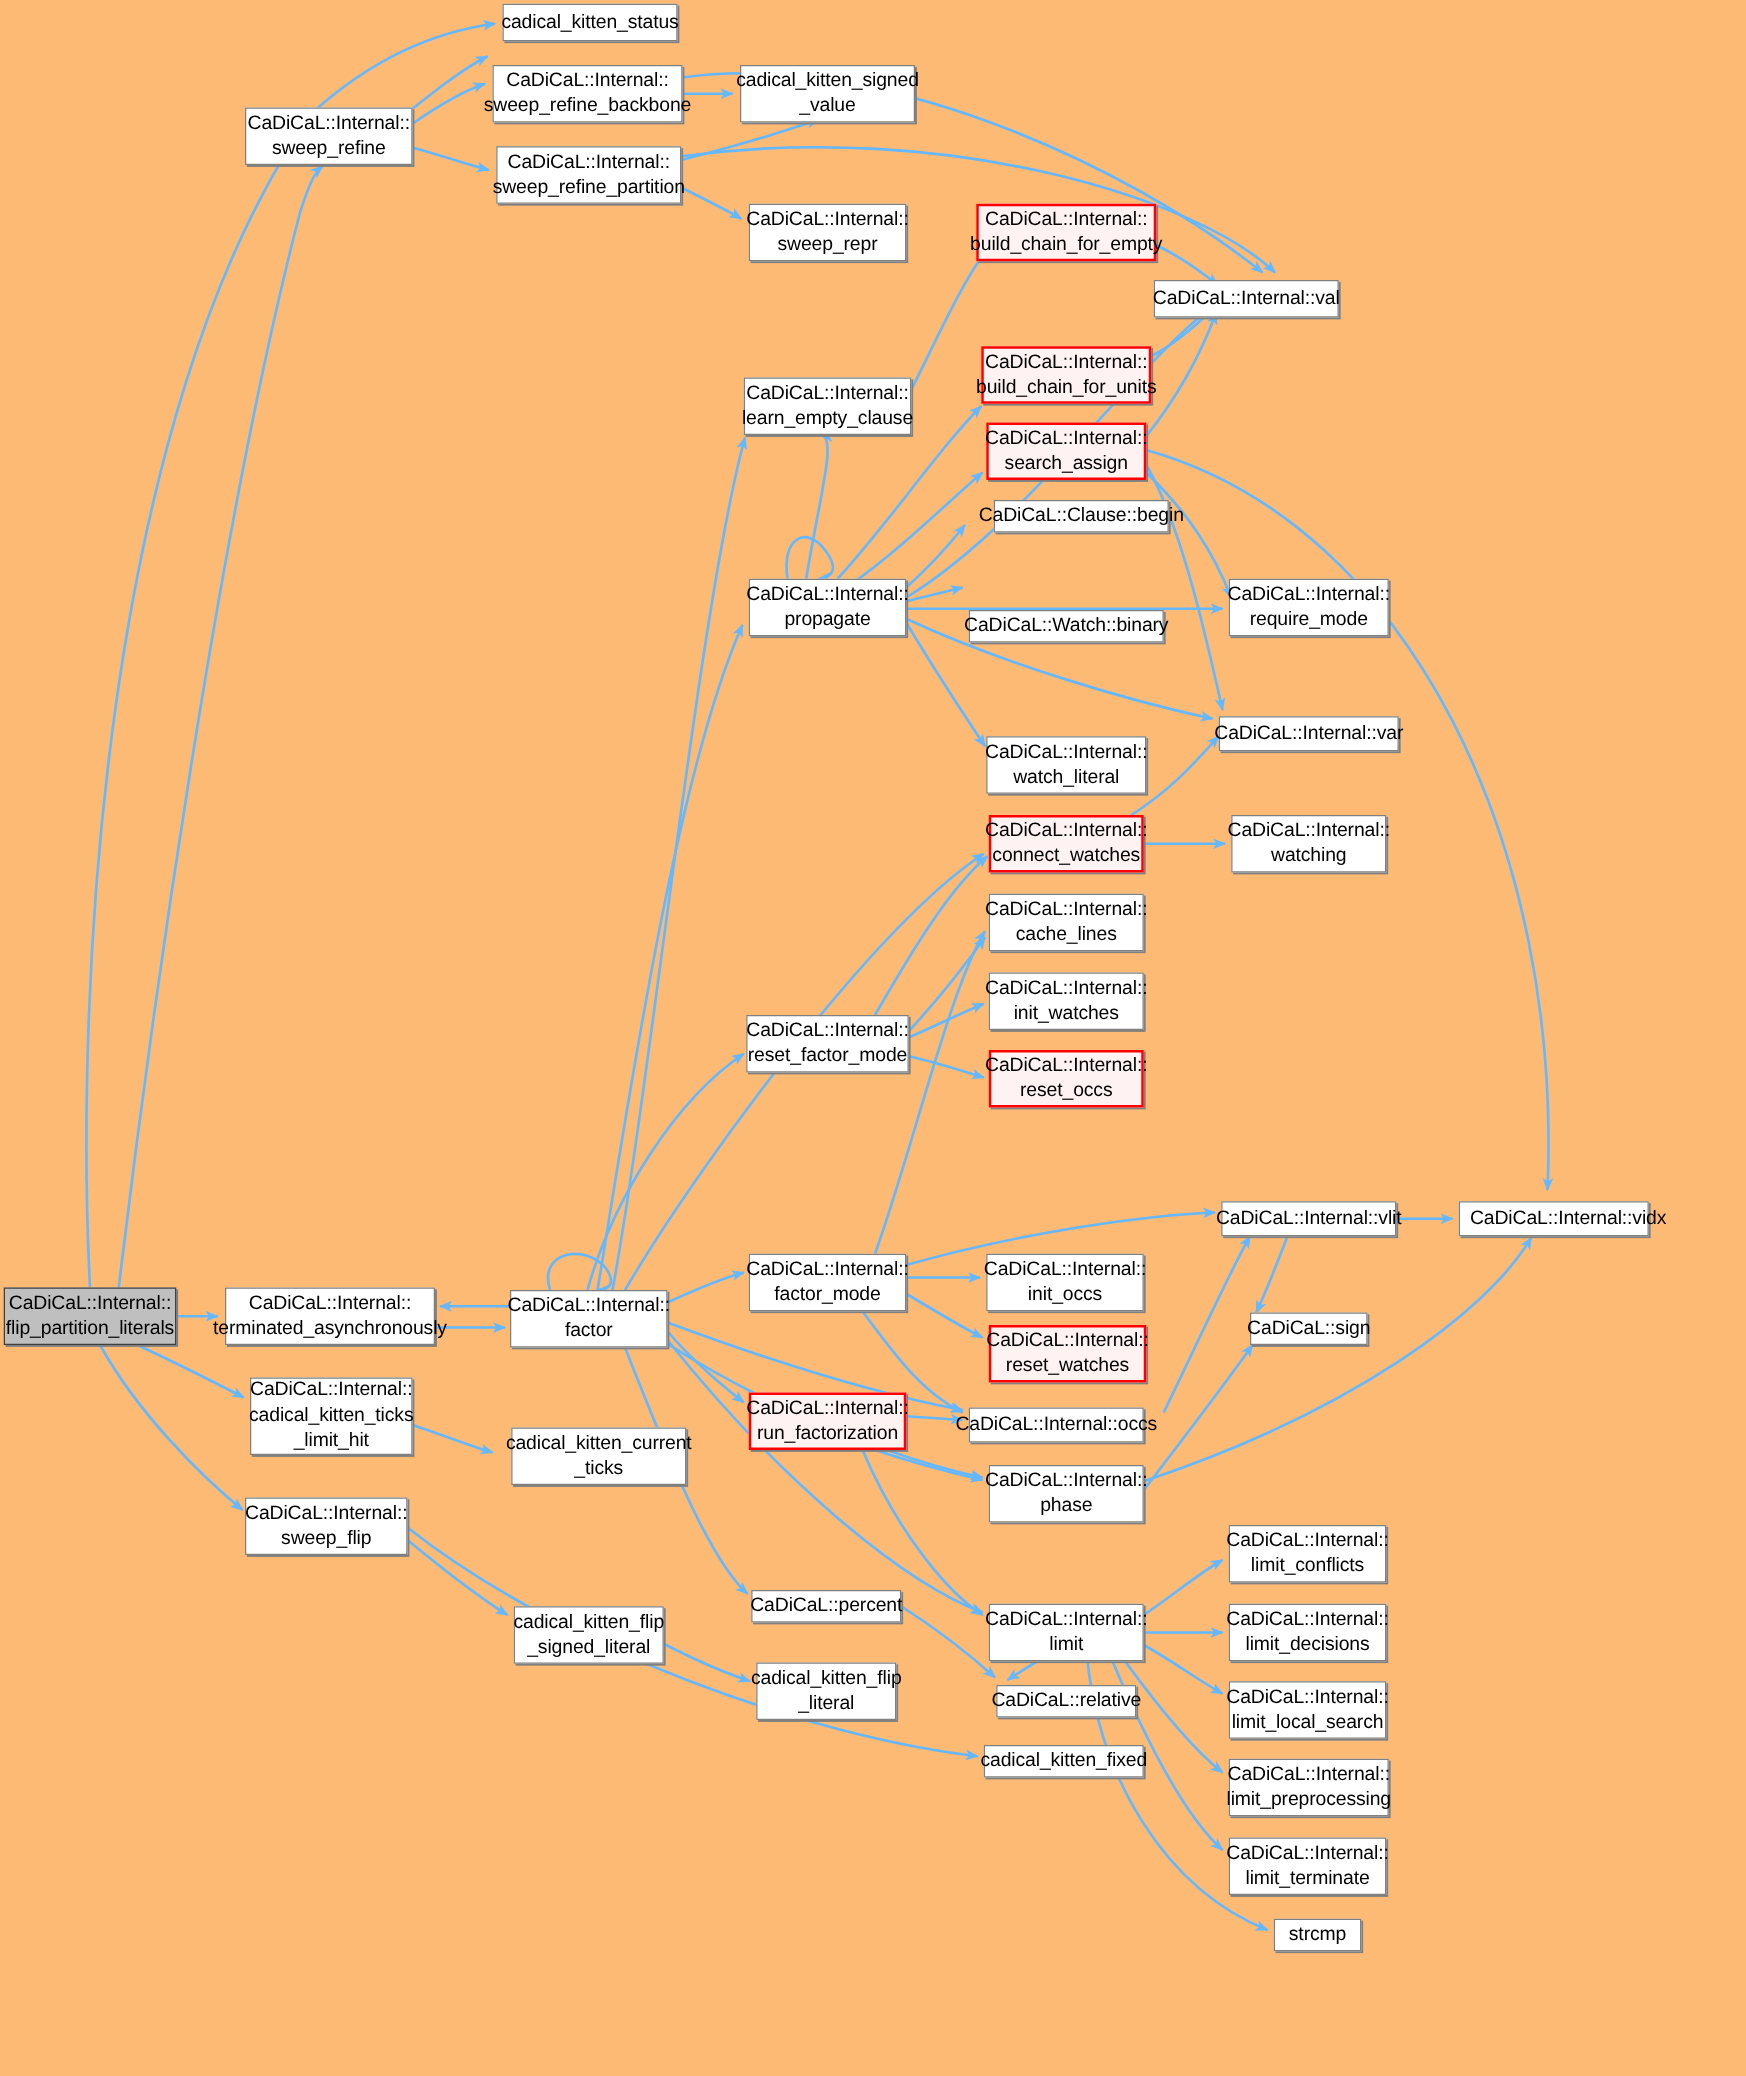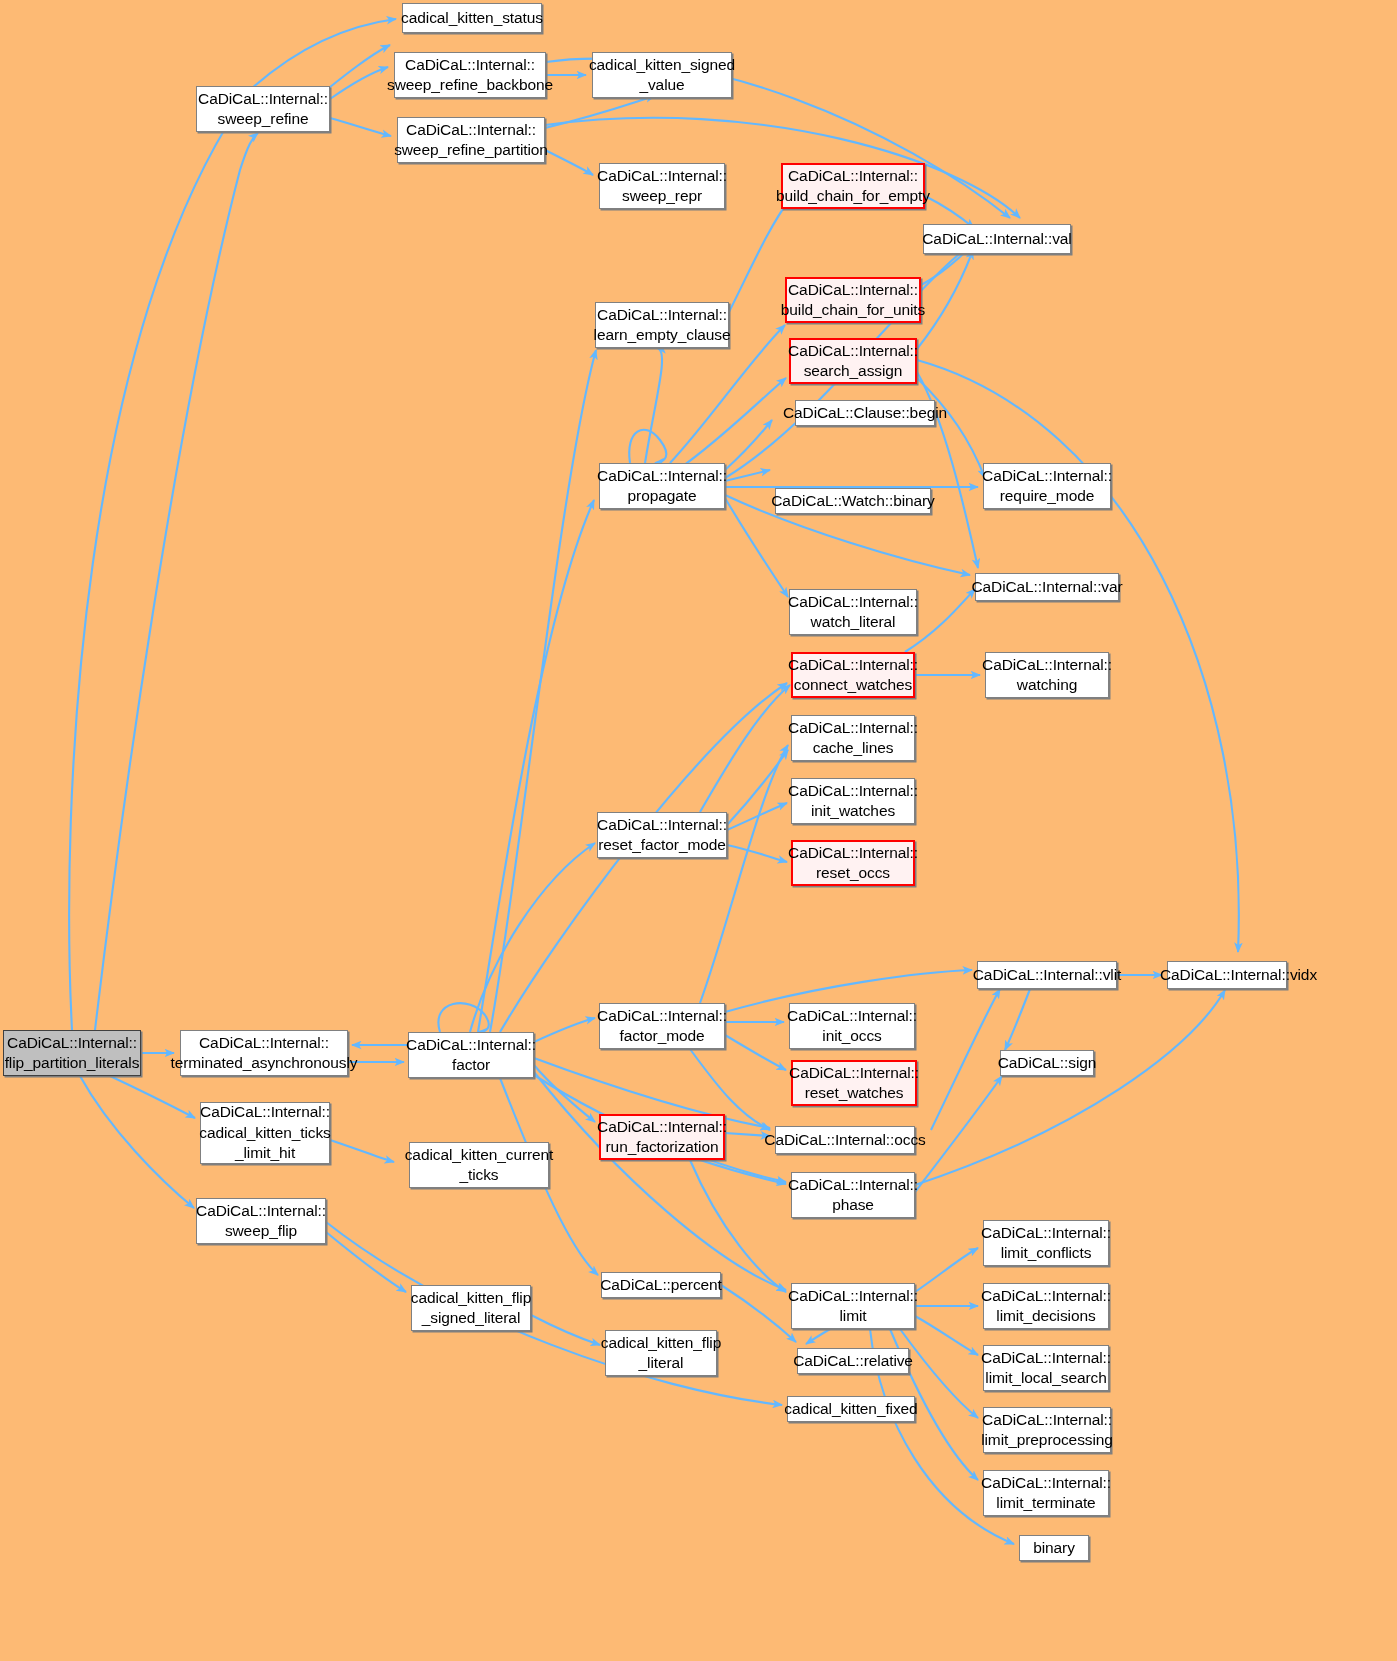--- a/index.html
+++ b/index.html
@@ -233,21 +233,21 @@
 init_watches</div>
 
   <div class="node" style="left:597px;top:812px;width:130px;height:46px;">CaDiCaL::Internal::
 reset_factor_mode</div>
 
   <div class="node red" style="left:791px;top:840px;width:124px;height:46px;">CaDiCaL::Internal::
 reset_occs</div>
 
   <div class="node" style="left:977px;top:961px;width:140px;height:28px;">CaDiCaL::Internal::vlit</div>
 
-  <div class="node" style="left:1167px;top:961px;width:120px;height:28px;padding-left:27px;">CaDiCaL::Internal::vidx</div>
+  <div class="node" style="left:1167px;top:961px;width:152px;height:28px;padding-left:27px;">CaDiCaL::Internal::vidx</div>
 
   <div class="node" style="left:599px;top:1003px;width:126px;height:46px;">CaDiCaL::Internal::
 factor_mode</div>
 
   <div class="node" style="left:789px;top:1003px;width:126px;height:46px;">CaDiCaL::Internal::
 init_occs</div>
 
   <div class="node" style="left:1000px;top:1050px;width:94px;height:26px;">CaDiCaL::sign</div>
 
   <div class="node current" style="left:3px;top:1030px;width:138px;height:46px;">CaDiCaL::Internal::
@@ -303,15 +303,15 @@
 _literal</div>
 
   <div class="node" style="left:983px;top:1407px;width:128px;height:46px;">CaDiCaL::Internal::
 limit_preprocessing</div>
 
   <div class="node" style="left:787px;top:1396px;width:128px;height:26px;">cadical_kitten_fixed</div>
 
   <div class="node" style="left:983px;top:1470px;width:126px;height:46px;">CaDiCaL::Internal::
 limit_terminate</div>
 
-  <div class="node" style="left:1019px;top:1535px;width:70px;height:26px;">binary</div>
+  <div class="node" style="left:1019px;top:1535px;width:70px;height:26px;">strcmp</div>
 
 </div>
 
 </body></html>

